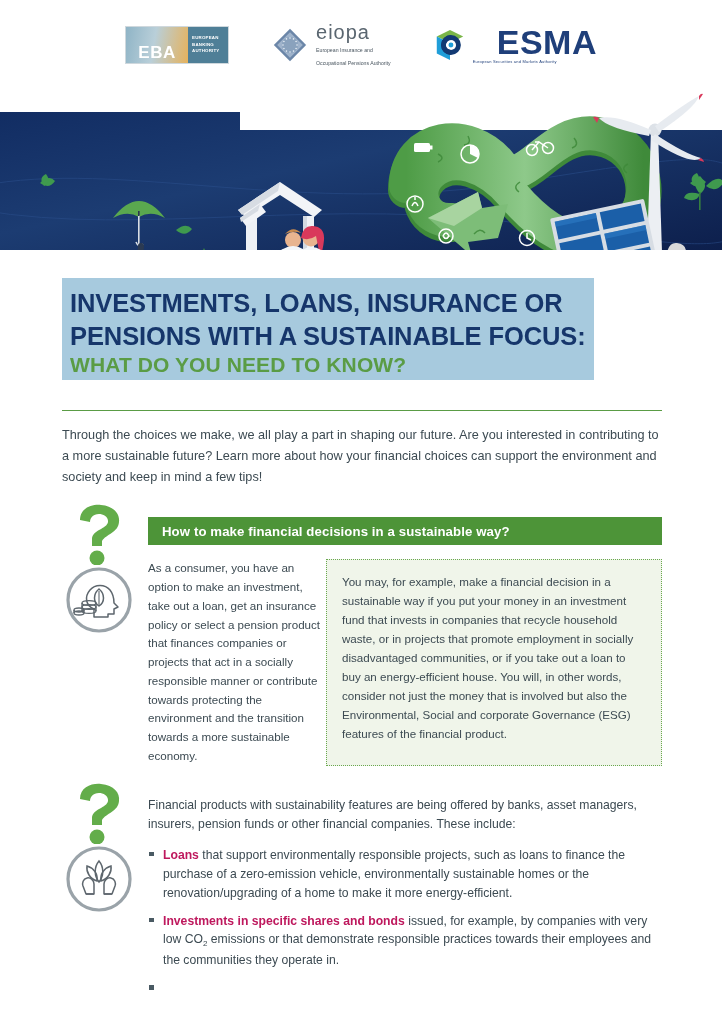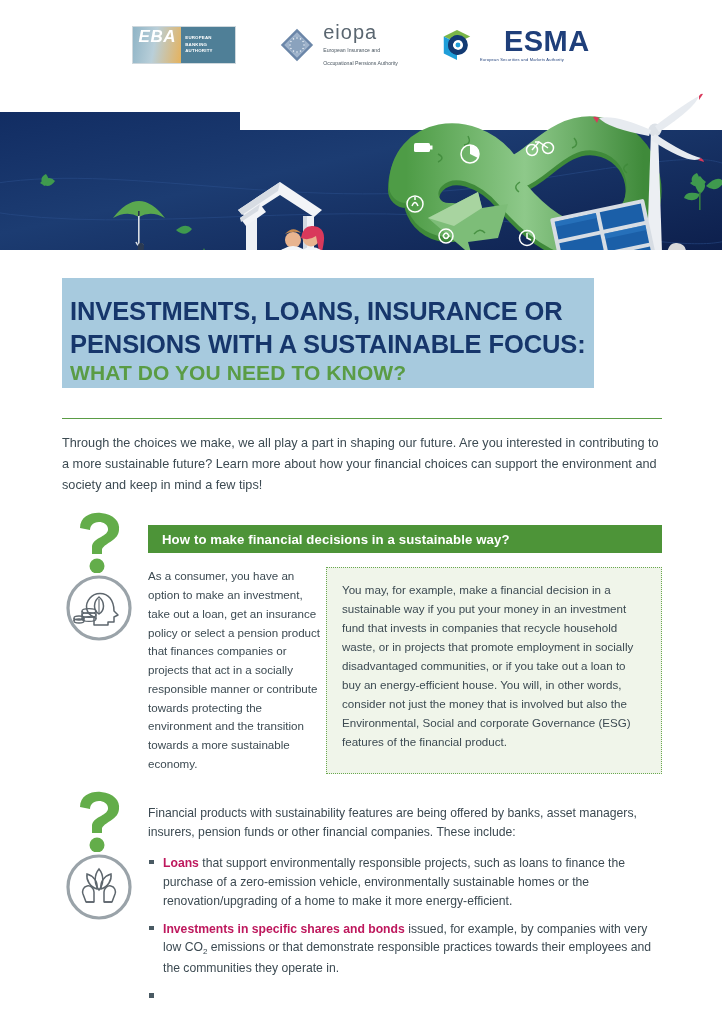--- a/index.html
+++ b/index.html
@@ -13,22 +13,22 @@
 
   
   .logobar {
     height: 90px;
     display: flex; align-items: center; justify-content: center;
     gap: 42px;
     background: #fff;
   }
   .logo-eba { display:flex; width:104px; height:38px; border:1px solid #cfd8dd; }
   .logo-eba-left {
-    width: 48px; background: linear-gradient(100deg,#8fb4c6 0%, #b9cfd9 45%, #e6b25c 100%);
-    display:flex; align-items:flex-start; justify-content:center;font-style:italic;
+    width: 62px; background: linear-gradient(100deg,#8fb4c6 0%, #b9cfd9 45%, #e6b25c 100%);
+    display:flex; align-items:flex-end; justify-content:center;
   }
   .logo-eba-left span {
     color:#fff; font-weight:bold; font-size:17px; letter-spacing:0.5px;
     font-family:"Liberation Sans", sans-serif;
   }
   .logo-eba-right {
     flex:1; background:#4f7f97; display:flex; flex-direction:column;
     justify-content:center; padding-left:4px;
   }
   .logo-eba-right span {
@@ -37,33 +37,33 @@
 
   .logo-eiopa { display:flex; align-items:center; gap:7px; }
   .eiopa-mark { width:38px; height:38px; }
   .eiopa-txt { display:flex; flex-direction:column; }
   .eiopa-word { font-size:20px; color:#5a6670; letter-spacing:1px; line-height:1; }
   .eiopa-sub { font-size:5.2px; color:#4a5660; line-height:1.7; margin-top:4px; }
 
   .logo-esma { display:flex; align-items:center; gap:6px; }
   .esma-mark { width:34px; height:34px; }
   .esma-txt { display:flex; flex-direction:column; }
-  .esma-word { font-size:29px; color:#1f3f7a; font-weight:bold; letter-spacing:0.5px; line-height:0.95;margin-left:24px; }
+  .esma-word { font-size:34px; color:#1f3f7a; font-weight:bold; letter-spacing:0.5px; line-height:0.95;margin-left:24px; }
   .esma-sub { font-size:4px; color:#1f3f7a; letter-spacing:0.2px; margin-top:1px; }
 
   
   .hero { position:relative; width:722px; height:160px; overflow:hidden; }
   .hero svg { display:block; }
 
   
   .content { padding: 28px 60px 0 62px; position:relative; }
 
   .title-block { display:inline-block; }
   .title-hl {
-    background:#a7cade; display:inline-block; padding:17px 8px 3px 8px;
+    background:#a7cade; display:inline-block; padding:9px 8px 3px 8px;
   }
   h1 {
     color:#16366b; font-size:25.5px; font-weight:bold; line-height:1.28;
     letter-spacing:-0.1px;
   }
   .subtitle {
     color:#5a9c45; font-size:21px; font-weight:bold; letter-spacing:0.1px;
     margin-top:1px;
   }
 

